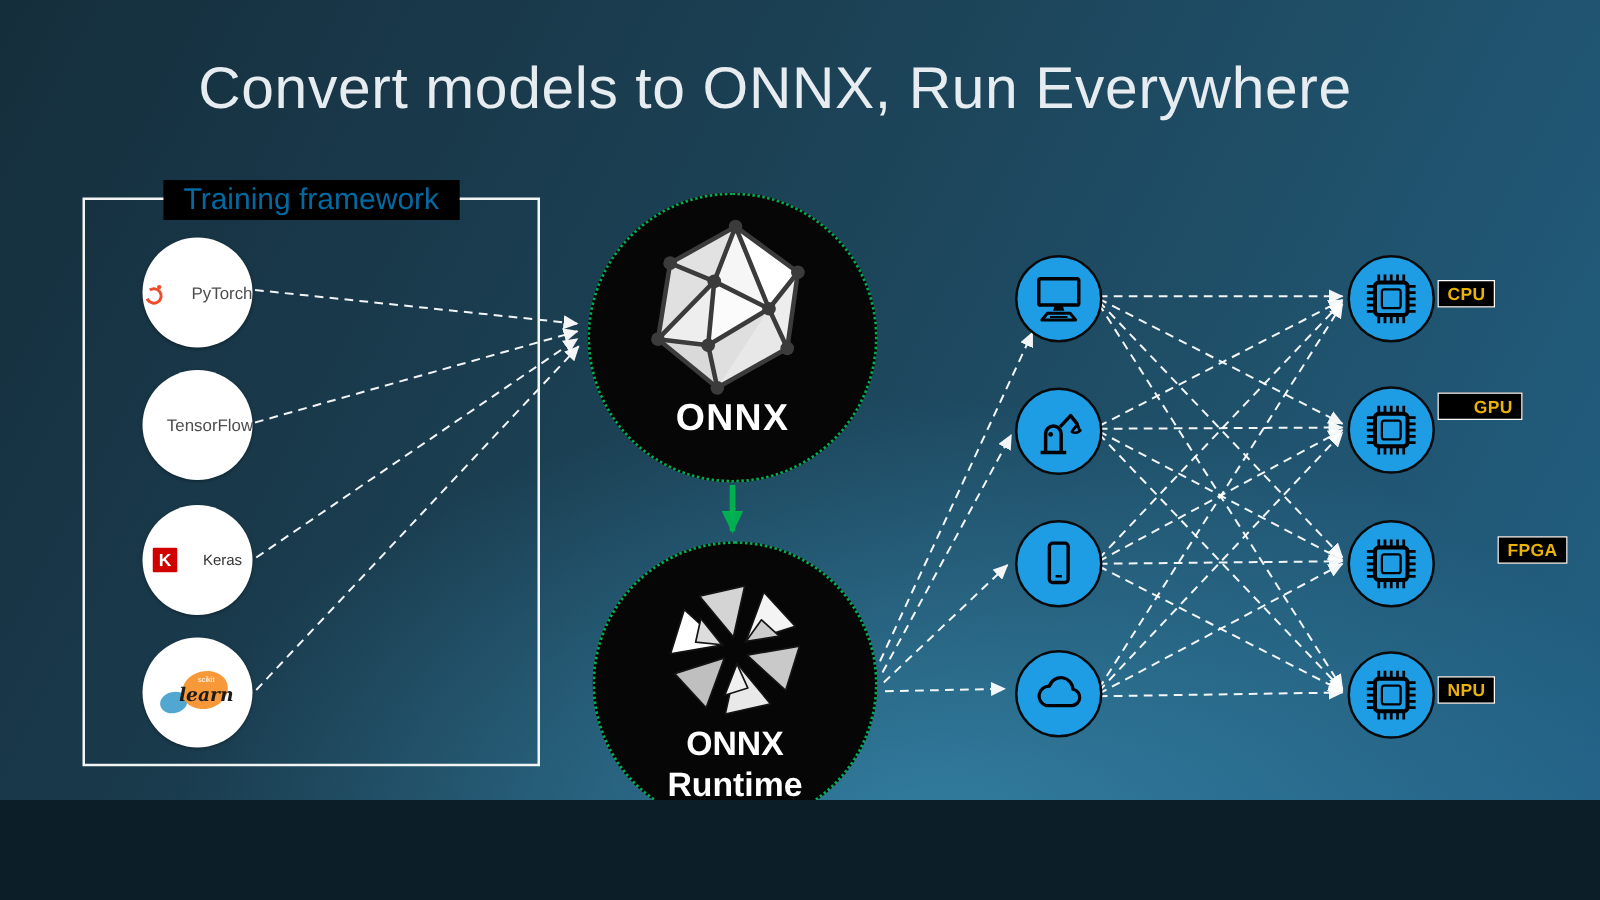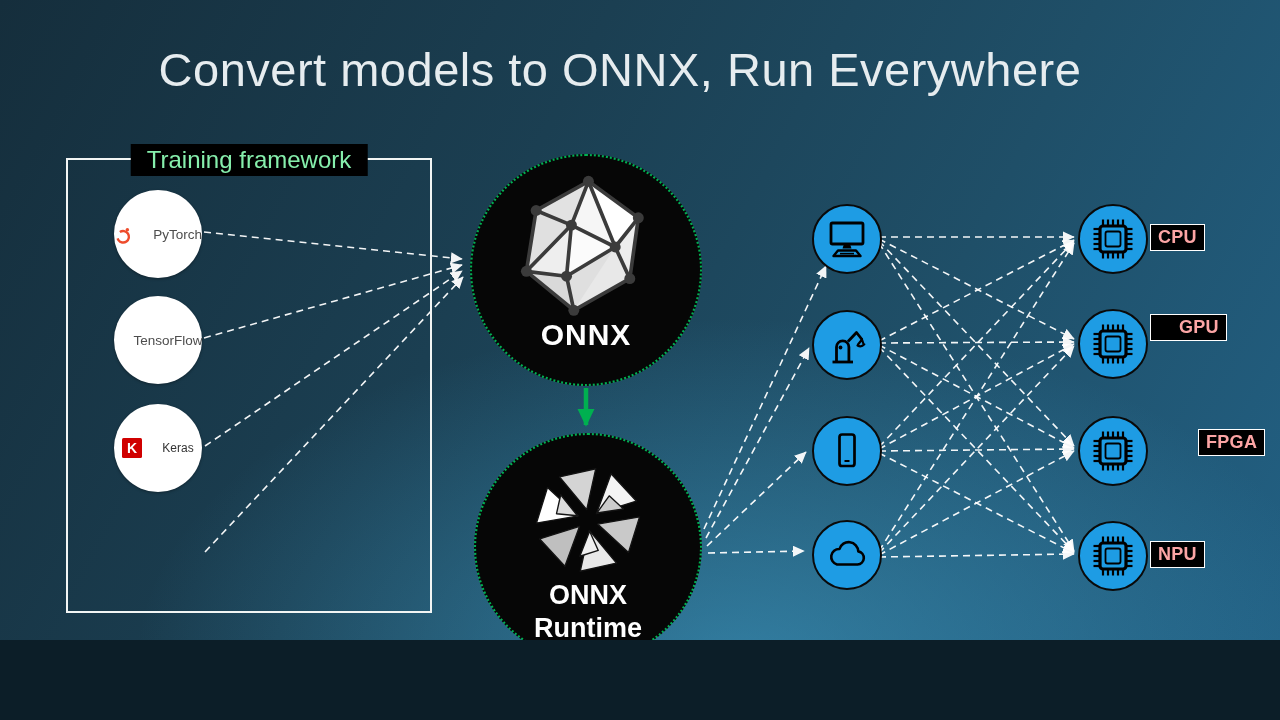--- a/index.html
+++ b/index.html
@@ -12,21 +12,21 @@
   }
   .title{
     position:absolute;left:0;right:40px;top:42px;text-align:center;
     font-size:47px;font-weight:300;color:#E6ECEF;letter-spacing:0.5px;
   }
   .frame-box{position:absolute;border:2px solid #F2F5F4;}
   .box-left{left:66px;top:158px;width:362px;height:451px;}
   .box-right{left:768px;top:158px;width:447px;height:451px;}
   .box-label{
     position:absolute;top:-16px;left:50%;transform:translateX(-50%);
-    background:#000;color:#86efac;font-size:24px;line-height:32px;
+    background:#000;color:#0369a1;font-size:24px;line-height:32px;
     padding:0 16px;white-space:nowrap;
   }
   .fw-circle{
     position:absolute;left:114px;width:88px;height:88px;border-radius:50%;
     background:#fff;display:flex;align-items:center;justify-content:center;gap:20px;
     box-shadow:0 1px 3px rgba(0,0,0,0.35);
   }
   .fw-name{font-size:13.5px;color:#4d4d4d;}
   .big-circle{
     position:absolute;border-radius:50%;background:#060606;
@@ -45,21 +45,21 @@
   }
   .dev-circle,.chip-circle{
     position:absolute;width:66px;height:66px;border-radius:50%;
     background:#1E9CE4;border:2.5px solid #0a0a0a;
     display:flex;align-items:center;justify-content:center;
   }
   .dev-circle{left:812px;}
   .chip-circle{left:1078px;}
   .chip-label{
     position:absolute;left:1150px;background:#000;border:1.5px solid #fff;
-    color:#fca5a5;font-weight:bold;font-size:18px;padding:2px 7px;letter-spacing:0.3px;
+    color:#eab308;font-weight:bold;font-size:14px;padding:2px 7px;letter-spacing:0.3px;
   }
   svg.connections{position:absolute;left:0;top:0;pointer-events:none;}
   .dash{stroke:#fff;stroke-width:1.6;stroke-dasharray:7 5;fill:none;opacity:0.95;}
   .green-line{stroke:#00B050;stroke-width:4.5;fill:none;}
 </style>
 </head>
 <body>
 
 <div class="slide">
 
@@ -137,20 +137,28 @@
   </div>
 
   <div class="fw-circle" style="top:404px;">
     <svg width="20" height="20" viewBox="0 0 20 20">
       <rect x="0" y="0" width="20" height="20" rx="1.5" fill="#D00000"></rect>
       <text x="10" y="15" text-anchor="middle" font-size="14" font-weight="bold" fill="#ffffff" font-family="Liberation Sans, sans-serif">K</text>
     </svg>
     <span class="fw-name" style="font-size:12px;color:#333;">Keras</span>
   </div>
 
+  <div class="fw-circle" style="top:510px;">
+    <svg width="66" height="46" viewBox="0 0 66 46">
+      <ellipse cx="14" cy="31" rx="11" ry="8.5" fill="#52A7D0" transform="rotate(-14 14 31)"></ellipse>
+      <ellipse cx="39" cy="21" rx="18.5" ry="15" fill="#F89939" transform="rotate(-14 39 21)"></ellipse>
+      <text x="40" y="14.5" text-anchor="middle" font-size="6" fill="#ffffff" font-family="Liberation Sans, sans-serif">scikit</text>
+      <text x="40" y="30" text-anchor="middle" font-size="15" font-style="italic" font-weight="bold" fill="#1c1c1c" font-family="DejaVu Serif, serif">learn</text>
+    </svg>
+  </div>
 
   <div class="big-circle onnx-circle">
     <svg class="logo" style="top:18px;" width="146" height="146" viewBox="0 0 120 120">
       <polygon points="62,6 103,36 96,86 50,112 11,80 19,30" fill="#dfdfdf"></polygon>
       <polygon points="62,6 103,36 84,60" fill="#ffffff"></polygon>
       <polygon points="62,6 84,60 48,42" fill="#f6f6f6"></polygon>
       <polygon points="19,30 62,6 48,42" fill="#e2e2e2"></polygon>
       <polygon points="103,36 96,86 84,60" fill="#ededed"></polygon>
       <polygon points="48,42 84,60 44,84" fill="#fbfbfb"></polygon>
       <polygon points="84,60 96,86 50,112" fill="#e8e8e8"></polygon>

